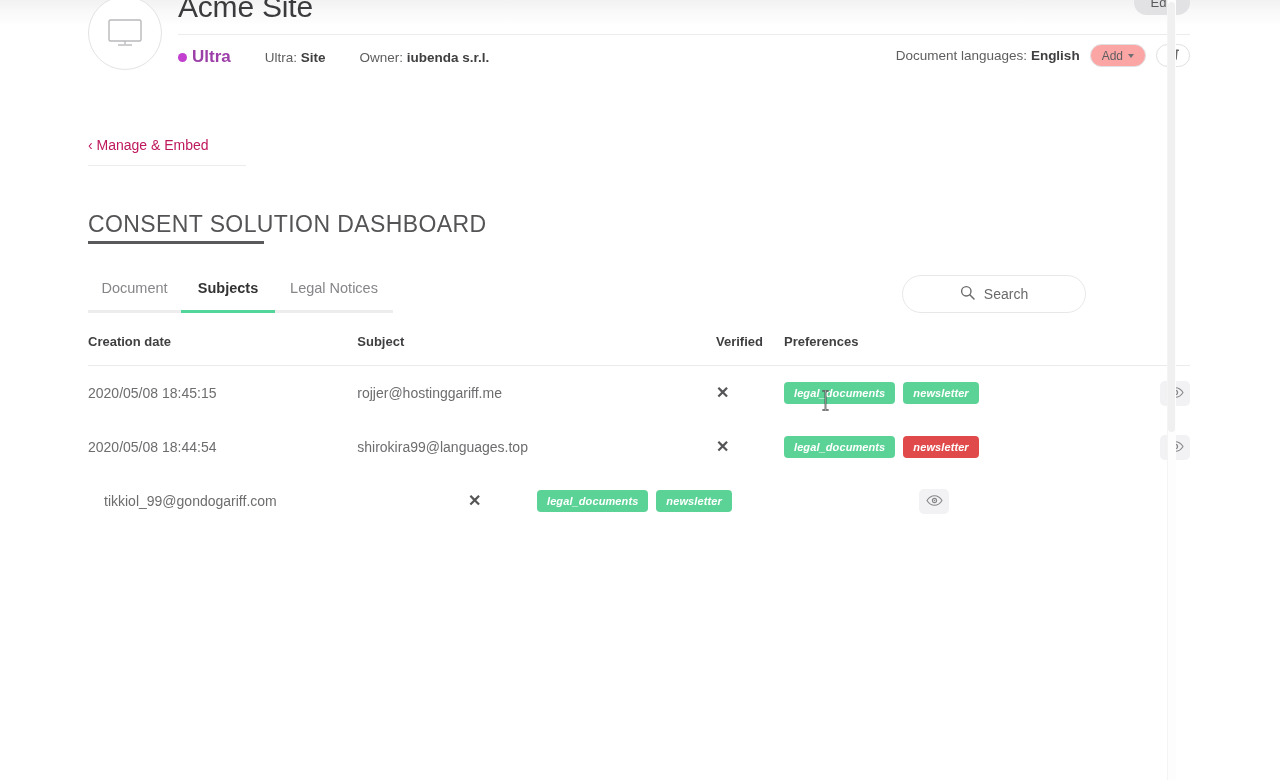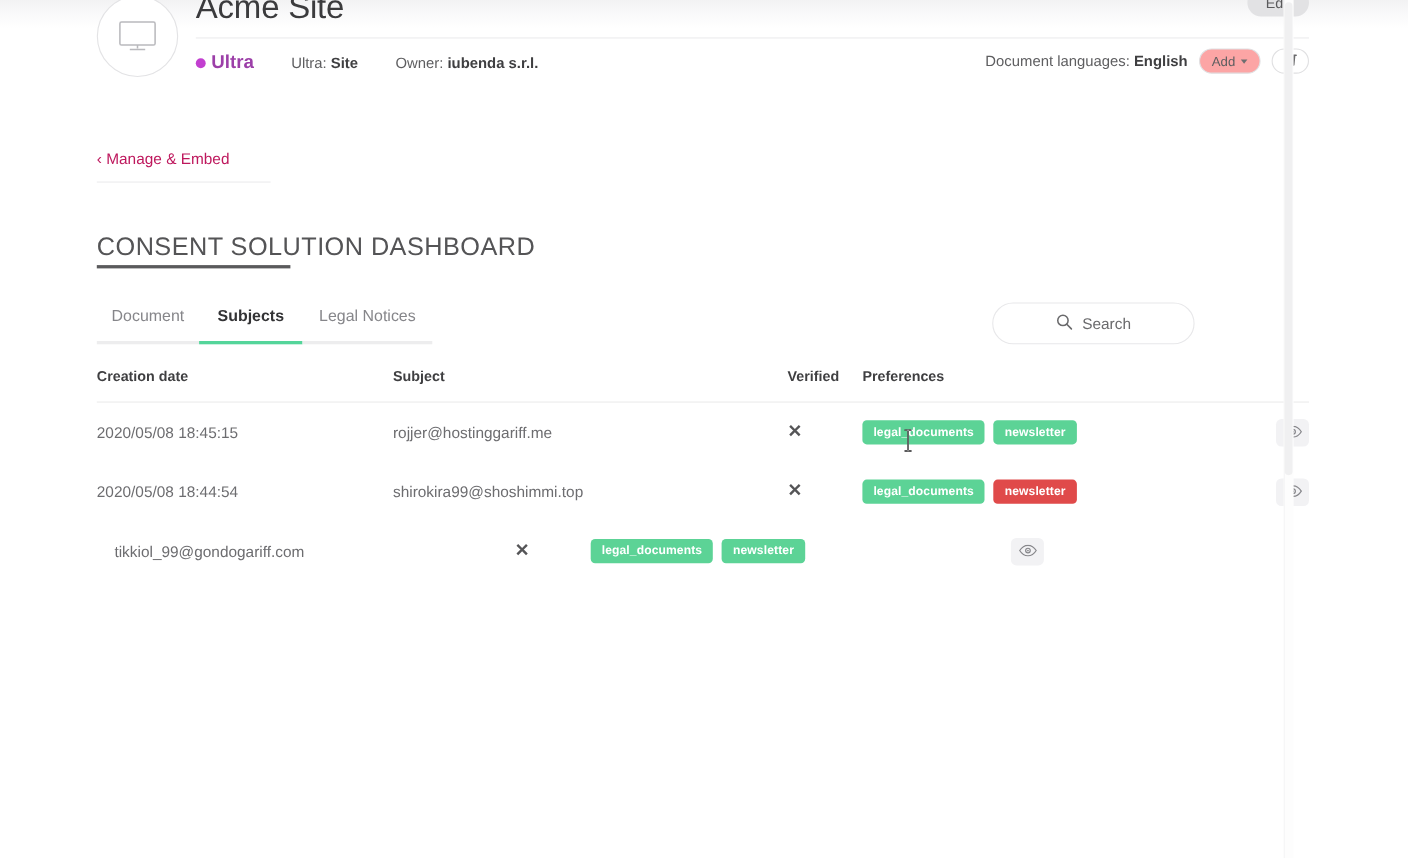--- a/index.html
+++ b/index.html
@@ -302,20 +302,21 @@
     display: inline-flex;
     align-items: center;
     height: 22px;
     padding: 0 10px;
     border-radius: 4px;
     font-size: 11px;
     font-weight: bold;
     color: #ffffff;
     letter-spacing: 0.1px;
     white-space: nowrap;
+    font-style: italic;
   }
   .badge.green { background: #5cd396; }
   .badge.red   { background: #e04a4a; }
 
   .td.c-act { display: flex; justify-content: flex-end; }
   .eye-btn {
     width: 30px;
     height: 25px;
     border-radius: 5px;
     border: none;
@@ -473,21 +474,21 @@
               <circle cx="8.5" cy="5.5" r="2.1" fill="none" stroke="#87878b" stroke-width="1.1"></circle>
               <circle cx="8.5" cy="5.5" r="0.8" fill="#87878b"></circle>
             </svg>
           </span>
         </button>
       </div>
     </div>
 
     <div class="trow">
       <div class="td c-date">2020/05/08 18:44:54</div>
-      <div class="td c-subj">shirokira99@shoshimmi.top</div>
+      <div class="td c-subj">shirokira99@languages.top</div>
       <div class="td c-ver">
         <span class="xmark">✕</span>
       </div>
       <div class="td c-pref">
         <span class="badge green">legal_documents</span>
         <span class="badge red">newsletter</span>
       </div>
       <div class="td c-act">
         <button class="eye-btn">
           <span>

